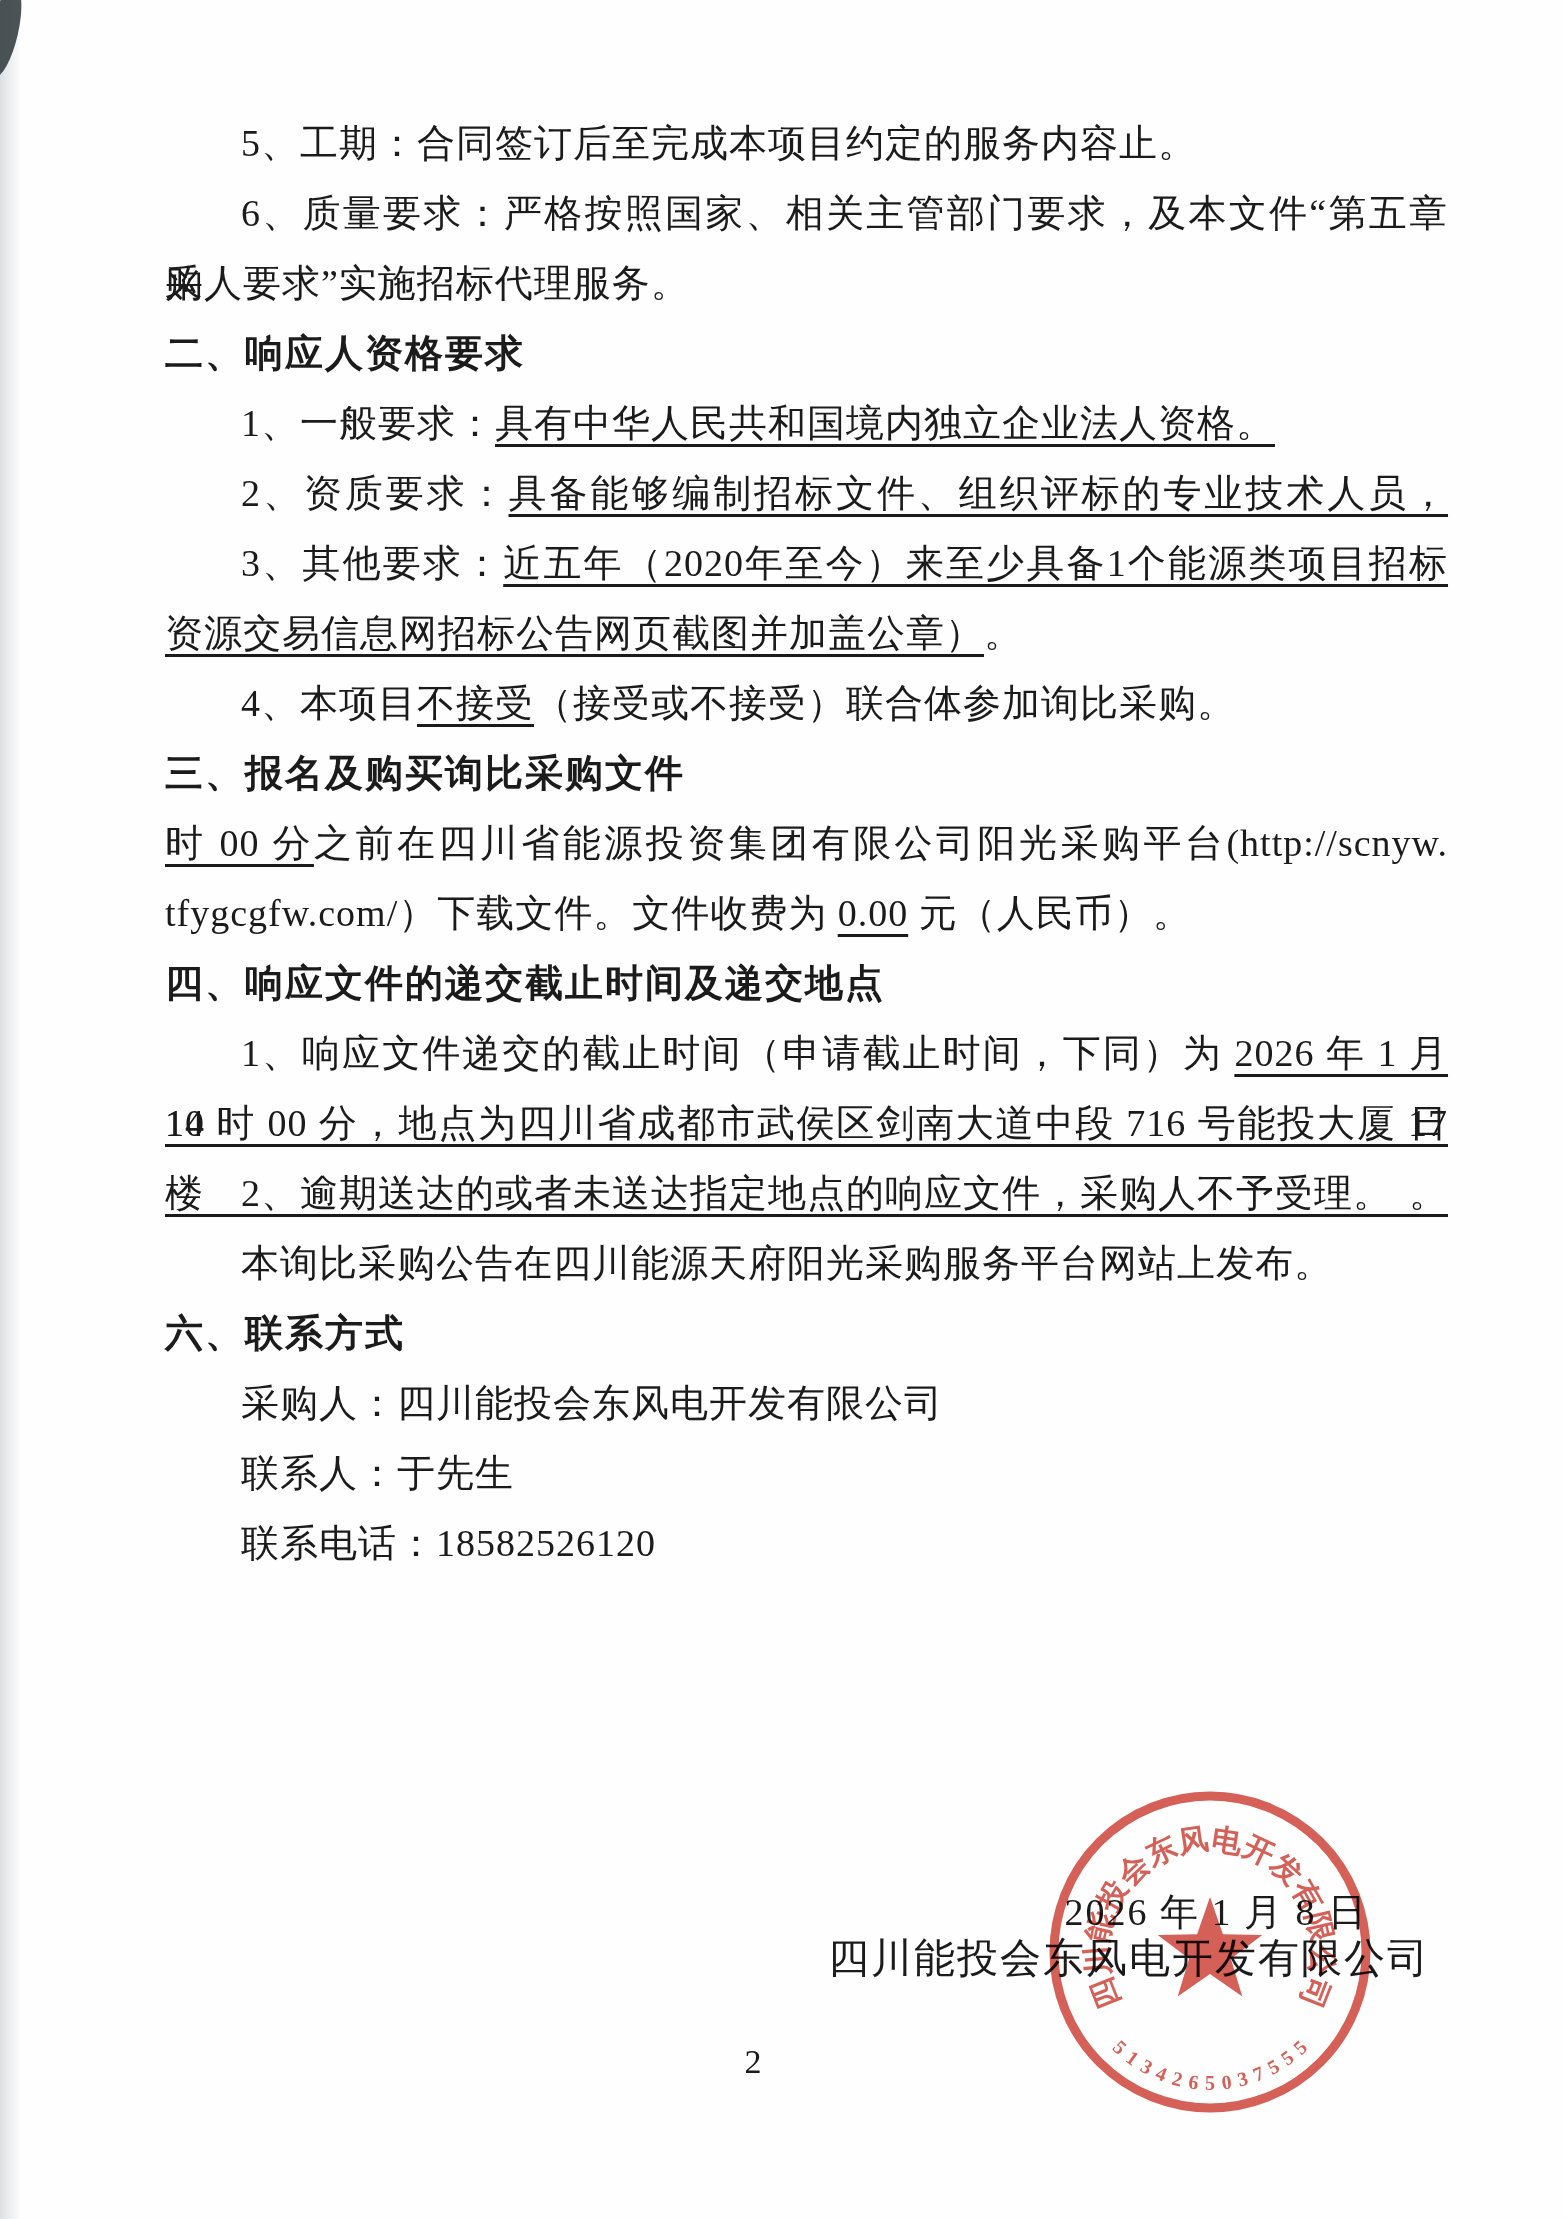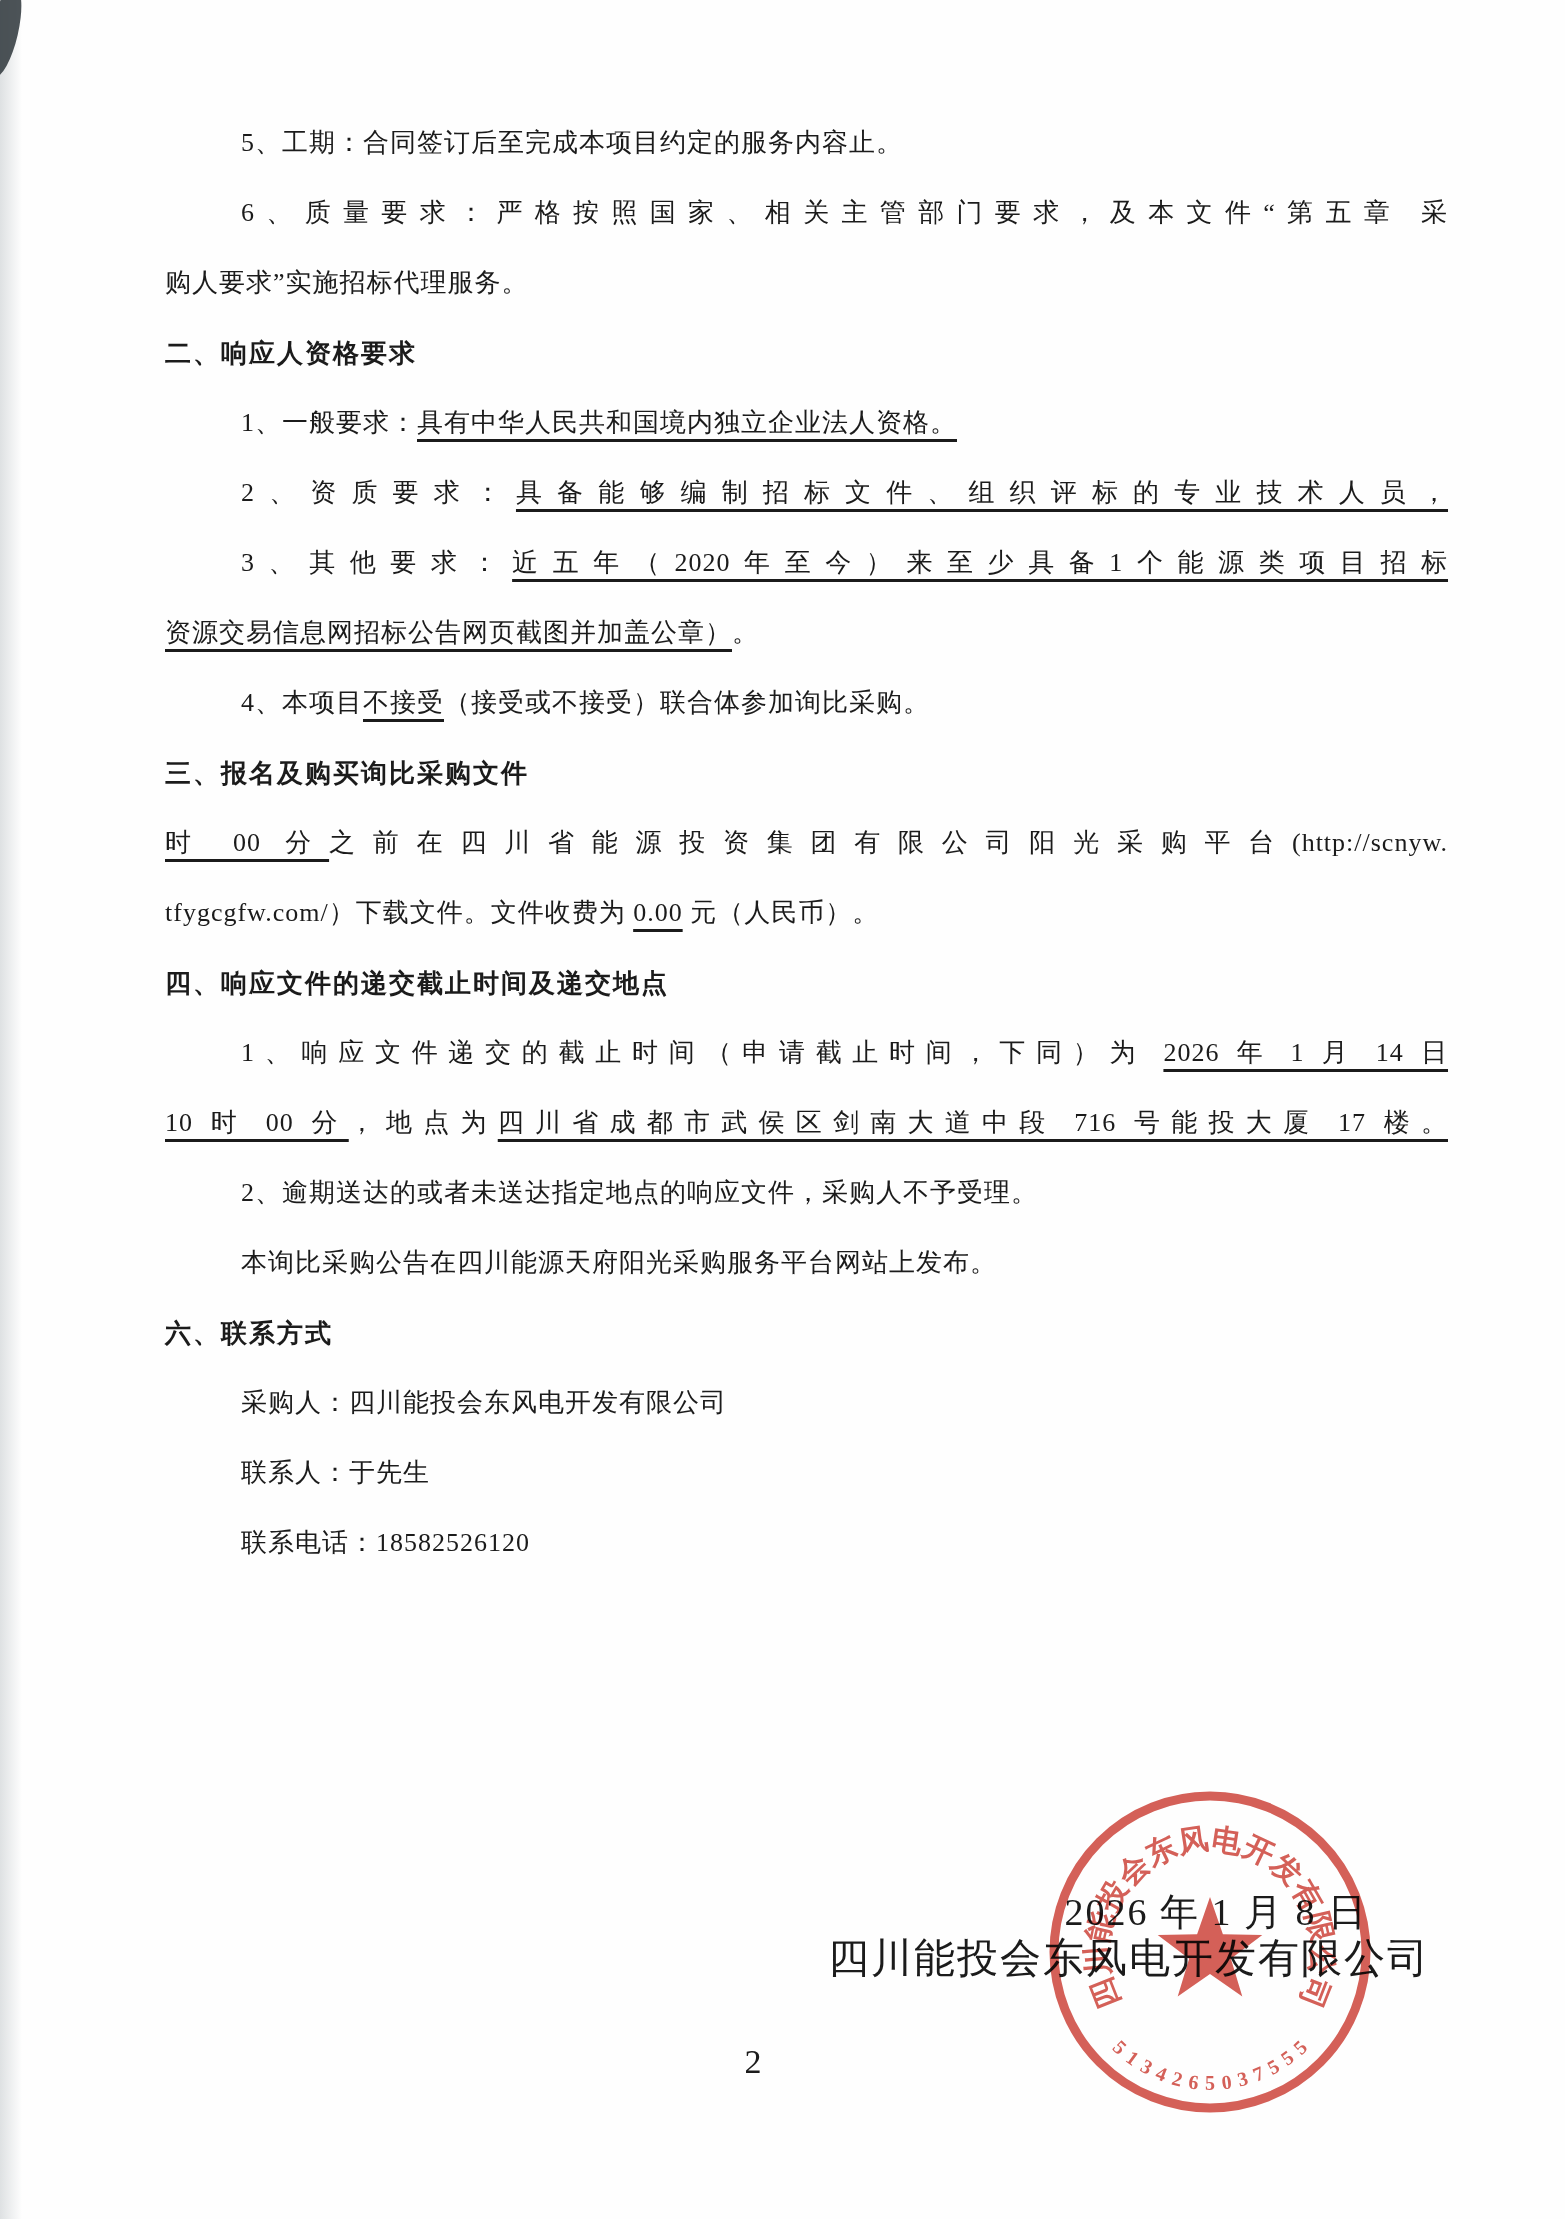--- a/index.html
+++ b/index.html
@@ -18,21 +18,21 @@
   .scan-blob{
     position:absolute;left:-8px;top:-14px;width:26px;height:92px;
     background:#394045;border-radius:45% 60% 60% 40%;
     transform:rotate(13deg);opacity:.9;pointer-events:none;
   }
   
   .doc-lines{
     position:absolute;left:165px;top:108px;width:1283px;
   }
   .line{
-    height:70px;line-height:70px;font-size:26px;
+    height:70px;line-height:70px;font-size:38px;
     white-space:nowrap;letter-spacing:1px;
   }
   .line.justify{
     white-space:normal;text-align:justify;text-align-last:justify;
   }
   .line.indent{text-indent:76px;}
   .line.heading{
     font-family:"Liberation Sans","DejaVu Sans",sans-serif;
     font-weight:700;letter-spacing:2px;
   }

